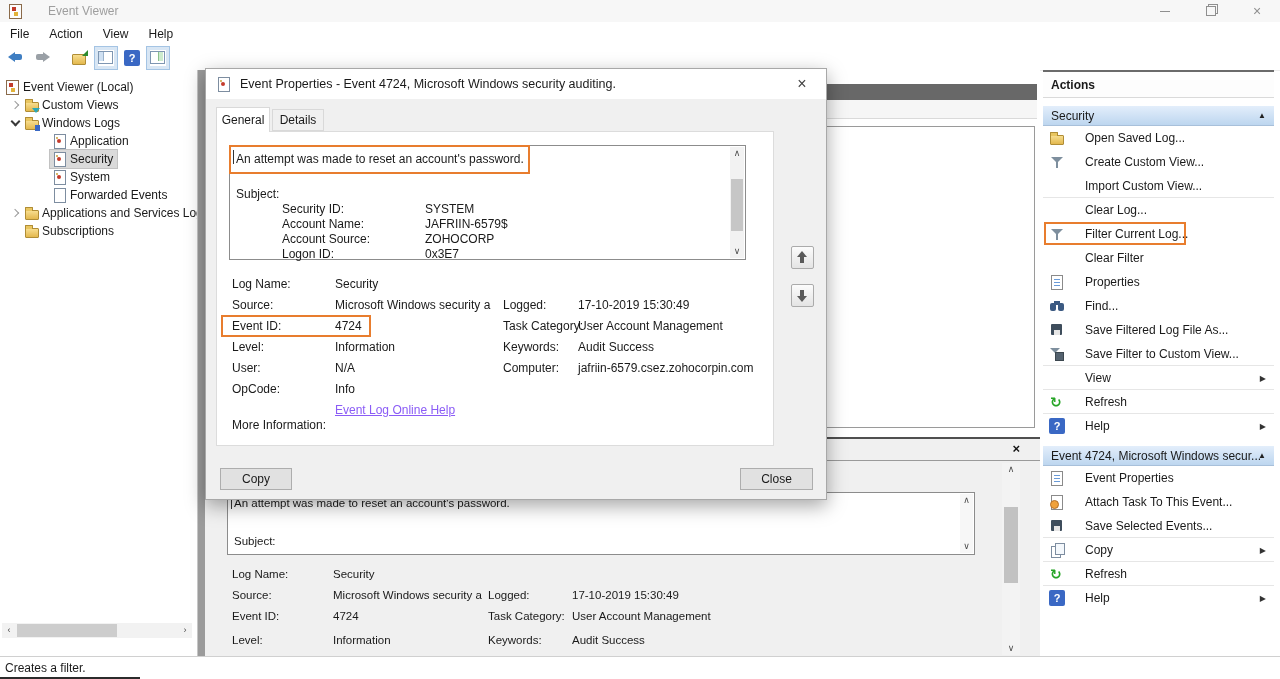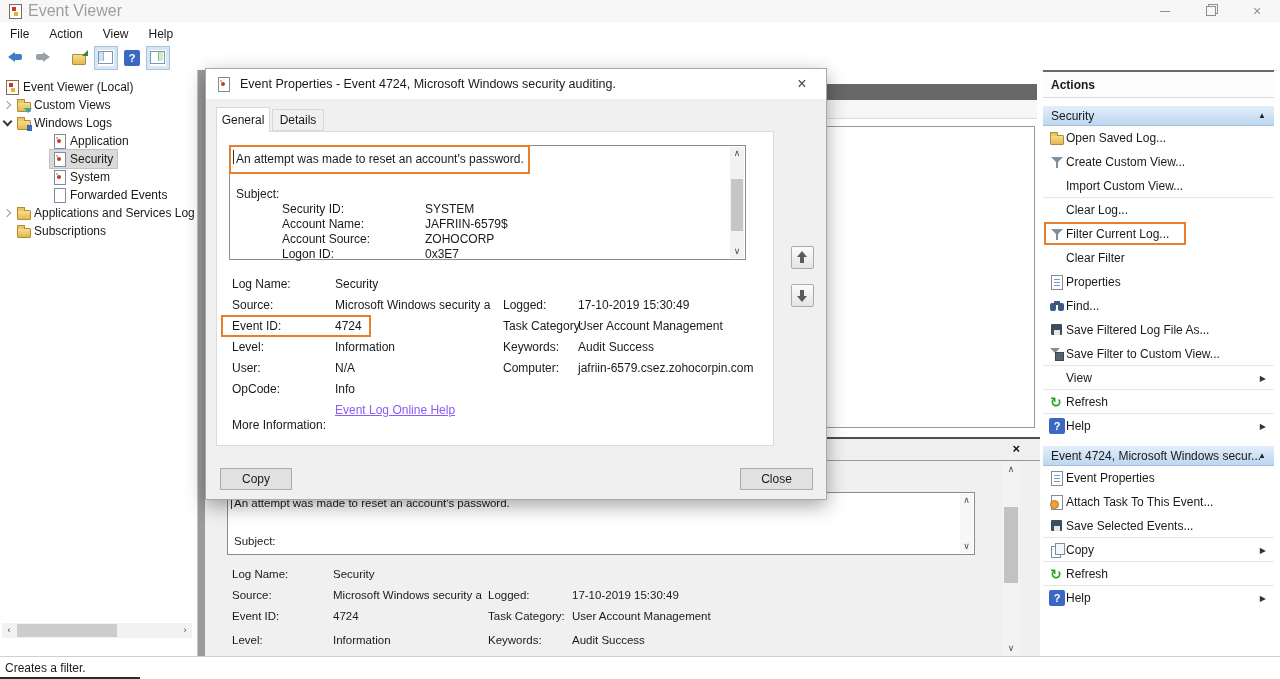--- a/index.html
+++ b/index.html
@@ -1,21 +1,21 @@
 <!DOCTYPE html>
 <html><head>
 <meta charset="utf-8">
 <style>
   html,body{margin:0;padding:0;background:#dcdcdc}
   .app{position:relative;width:1280px;height:679px;background:#fff;overflow:hidden;
        font-family:"Liberation Sans","DejaVu Sans",sans-serif;font-size:12px;color:#1a1a1a}
   
   .titlebar{position:absolute;left:0;top:0;width:100%;height:22px;background:#f7f7f7;display:flex;align-items:center}
   .titlebar .appicon{margin-left:8px}
-  .titlebar .ttl{margin-left:4px;color:#9e9e9e;font-size:16px}
+  .titlebar .ttl{margin-left:24px;color:#9e9e9e;font-size:12px}
   .wctrls{position:absolute;right:0;top:0;height:22px;display:flex}
   .wc{width:46px;height:22px;display:flex;align-items:center;justify-content:center;color:#8f8f8f}
   .wc-min::before{content:"";width:10px;border-top:1px solid #8f8f8f}
   .wc-max::before{content:"";width:8px;height:8px;border:1px solid #8f8f8f;background:#f7f7f7;box-shadow:2px -2px 0 -1px #f7f7f7,2px -2px 0 0 #8f8f8f}
   .wc-close{font-size:14px}
   
   .menubar{position:absolute;left:0;top:22px;width:100%;height:23px;background:#fff;display:flex;align-items:center}
   .menu-item{padding:0 10px;height:100%;display:flex;align-items:center}
   .toolbar{position:absolute;left:0;top:45px;width:100%;height:25px;background:#fff;border-bottom:1px solid #ececec;display:flex;align-items:center;padding-left:8px;gap:10px}
   .tbi{position:relative;width:16px;height:16px;flex:0 0 16px}
@@ -58,21 +58,21 @@
   [data-icon="folder"]::after,[data-icon="folder-filter"]::after,[data-icon="folder-logs"]::after{content:"";position:absolute;left:1px;top:2px;width:6px;height:3px;background:#e9c661;border:1px solid #b08d35;border-bottom:none;border-radius:1px 1px 0 0}
   [data-icon="folder-filter"] i{position:absolute;right:0;bottom:0;border-left:4px solid transparent;border-right:4px solid transparent;border-top:5px solid #2aa8b8}
   [data-icon="folder-logs"] i{position:absolute;right:0;bottom:0;width:5px;height:6px;background:#3a68c4}
   [data-icon="log"]::before,[data-icon="log-plain"]::before{content:"";position:absolute;left:2px;top:1px;width:10px;height:13px;background:#fff;border:1px solid #7d8da0}
   [data-icon="log"]::after{content:"";position:absolute;left:5px;top:6px;width:4px;height:4px;background:#c43b2c;border-radius:50%;box-shadow:-2px -3px 0 -1px #caa23a}
   
   .tree-panel{position:absolute;left:0;top:70px;width:197px;height:586px;background:#fff;overflow:hidden}
   .tree-rows{position:absolute;left:0;top:8px;right:0}
   .trow{height:18px;display:flex;align-items:center;white-space:nowrap}
   .trow[data-depth="0"]{padding-left:3px}
-  .trow[data-depth="1"]{}
+  .trow[data-depth="1"]{padding-left:8px}
   .trow[data-depth="2"]{padding-left:36px}
   .chev{width:14px;height:18px;position:relative;flex:0 0 14px}
   .chev[data-exp=""]{visibility:hidden}
   .chev[data-exp=">"]::before{content:"";position:absolute;left:4px;top:6px;width:5px;height:5px;border-top:1px solid #9a9a9a;border-right:1px solid #9a9a9a;transform:rotate(45deg)}
   .chev[data-exp="v"]::before{content:"";position:absolute;left:4px;top:4px;width:5px;height:5px;border-right:2px solid #3a3a3a;border-bottom:2px solid #3a3a3a;transform:rotate(45deg)}
   .tsel{display:flex;align-items:center;gap:2px;padding:1px 4px 1px 2px}
   .tsel.sel{background:#dadada;outline:1px solid #c2c2c2}
   .tree-hscroll{position:absolute;left:2px;bottom:18px;width:190px;height:15px;background:#f2f2f2;display:flex;align-items:center}
   .tree-hscroll .sgl{width:14px;text-align:center}
   .tree-hthumb{position:absolute;left:15px;top:1px;width:100px;height:13px;background:#cdcdcd}
@@ -94,21 +94,21 @@
   .pvscroll{position:absolute;left:797px;top:24px;width:18px;height:192px;background:#f3f3f3}
   .pvscroll .up{position:absolute;top:2px;left:0;width:18px;text-align:center}
   .pvscroll .dn{position:absolute;bottom:2px;left:0;width:18px;text-align:center}
   .pvthumb{position:absolute;left:2px;top:44px;width:14px;height:76px;background:#c2c2c2}
   .pgrid span{position:absolute;white-space:nowrap;font-size:11.5px}
   
   .actions{position:absolute;left:1043px;top:70px;width:231px;height:586px;background:#fff;border-top:2px solid #6a6a6a;overflow:hidden}
   .atitle{height:25px;display:flex;align-items:center;padding-left:8px;font-weight:bold;border-bottom:1px solid #dadada;background:#fdfdfd}
   .ahead{height:19px;margin-top:7px;display:flex;align-items:center;padding:0 8px;background:linear-gradient(#e3eefb,#bdd6ef);border-top:1px solid #fff;border-bottom:1px solid #a8c0da;color:#1a1a1a;position:relative}
   .ahead .col{position:absolute;right:8px;font-size:8px;color:#222}
-  .arow{height:24px;display:flex;align-items:center;gap:1px;padding-left:6px;position:relative}
+  .arow{height:24px;display:flex;align-items:center;gap:20px;padding-left:6px;position:relative}
   .arow.has-sep{box-shadow:inset 0 -1px 0 #e6e6e6}
   .alabel{white-space:nowrap}
   .sub{display:none;position:absolute;right:8px;font-size:8px;color:#333}
   .sub.show{display:block}
   .sub::before{content:"▶"}
   .arow.hl::after{content:"";position:absolute;left:1px;top:0;height:23px;width:142px;border:2px solid #e87d2e;box-sizing:border-box}
   
   .statusbar{position:absolute;left:0;top:656px;width:100%;height:23px;background:#fff;border-top:1px solid #d0d0d0;display:flex;align-items:center;padding-left:5px;box-sizing:border-box}
   .statusbar .underline{position:absolute;left:0;bottom:0;width:140px;height:2px;background:#2b2b2b}
   

